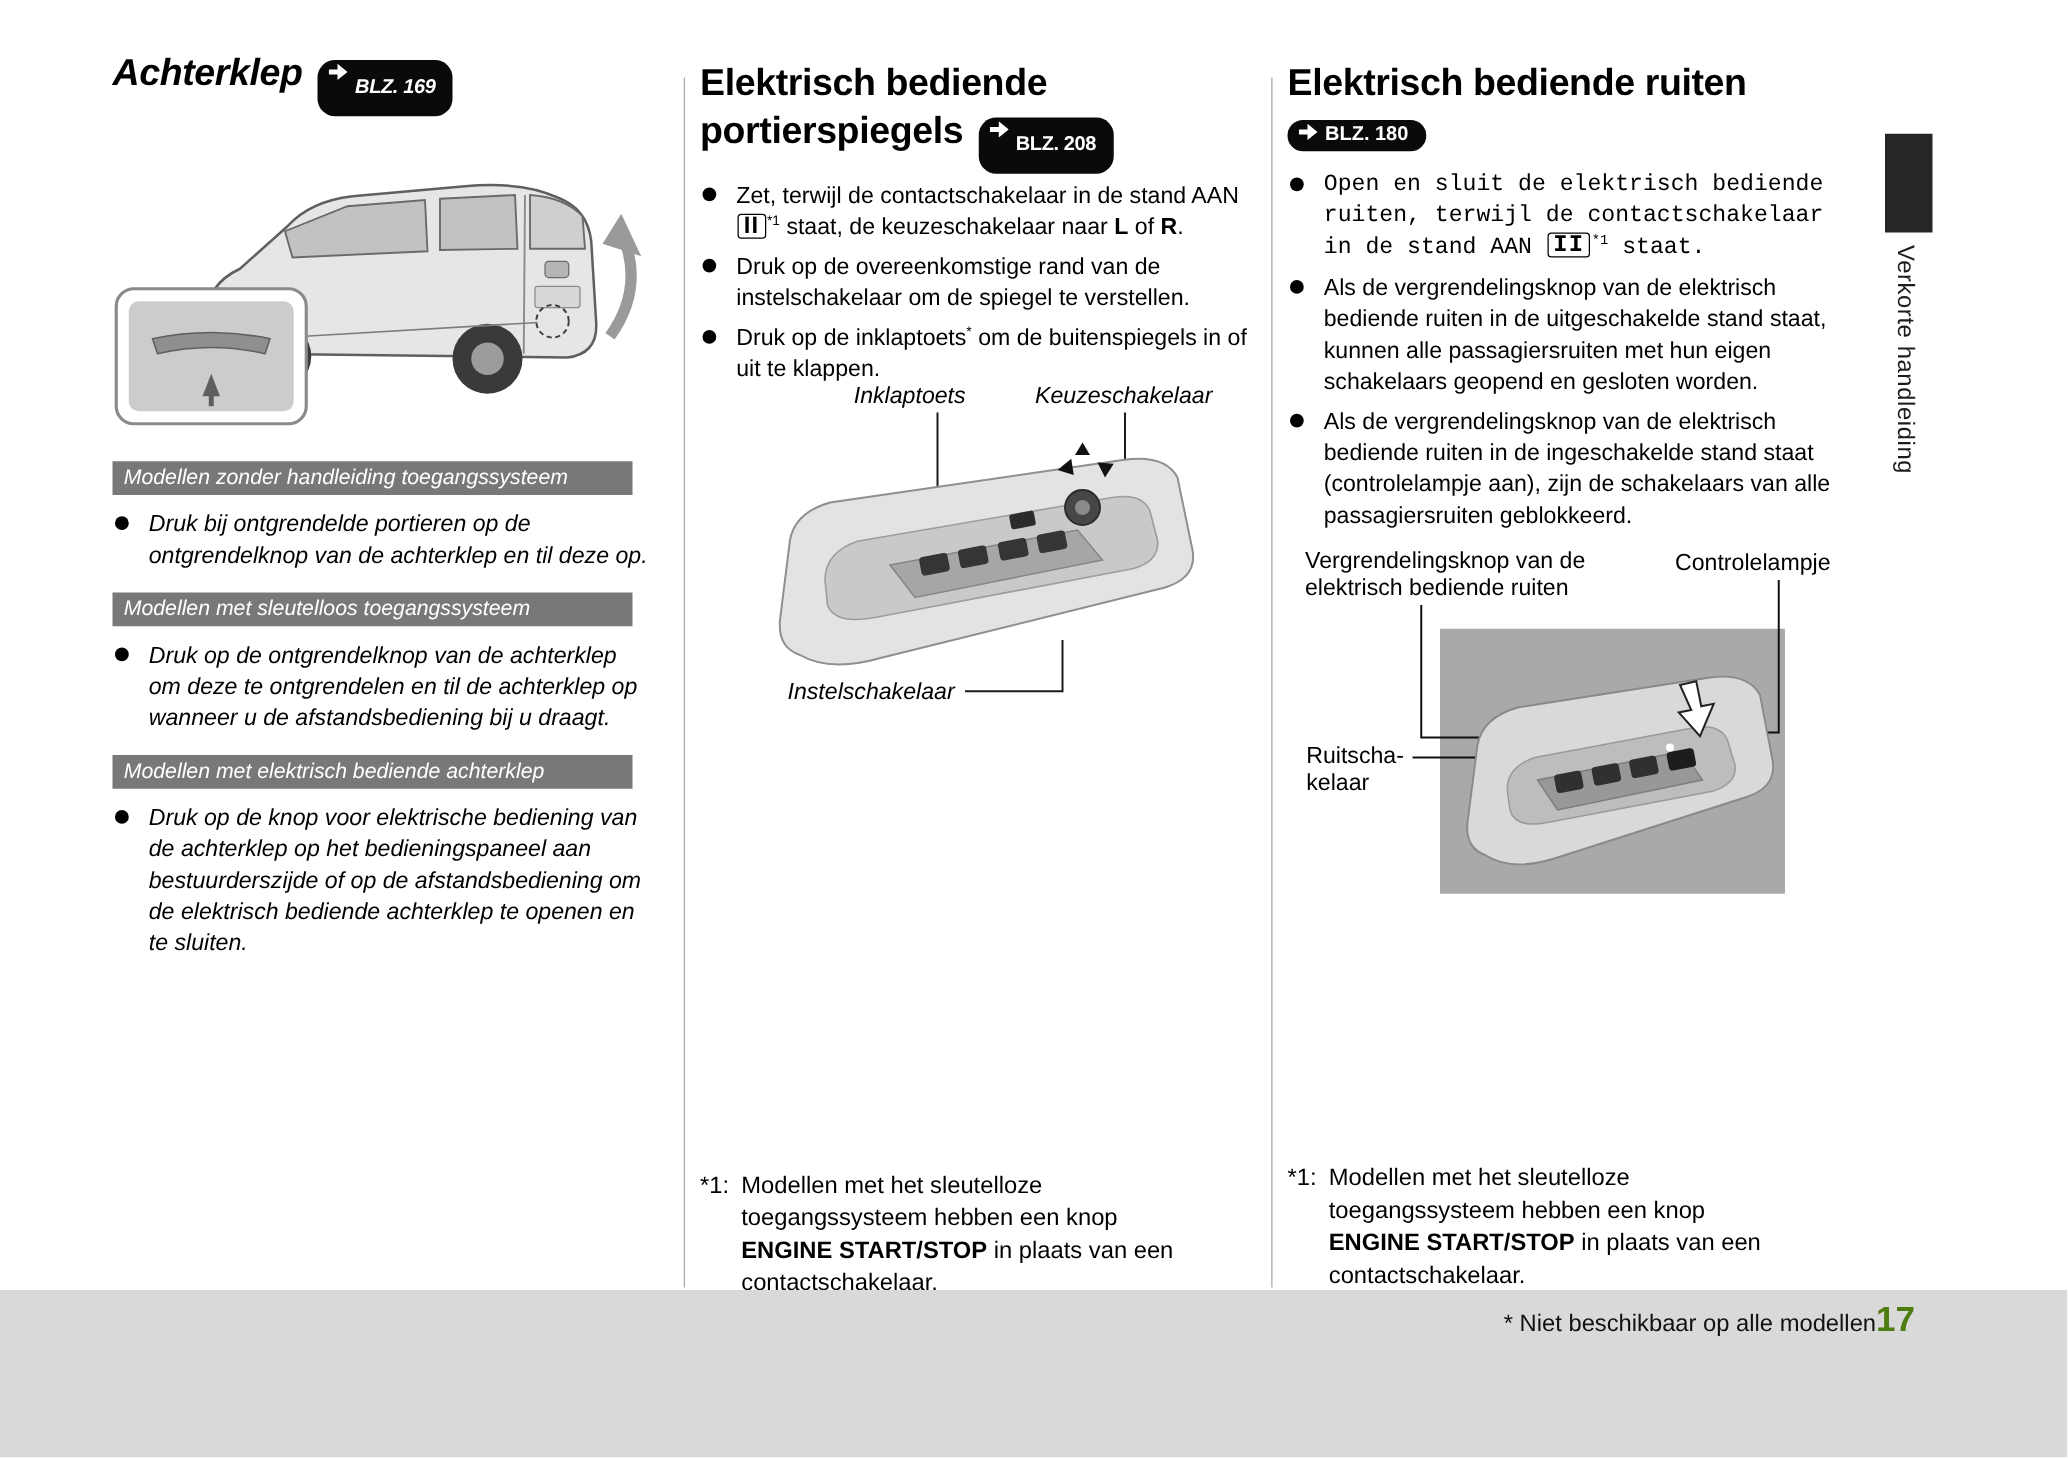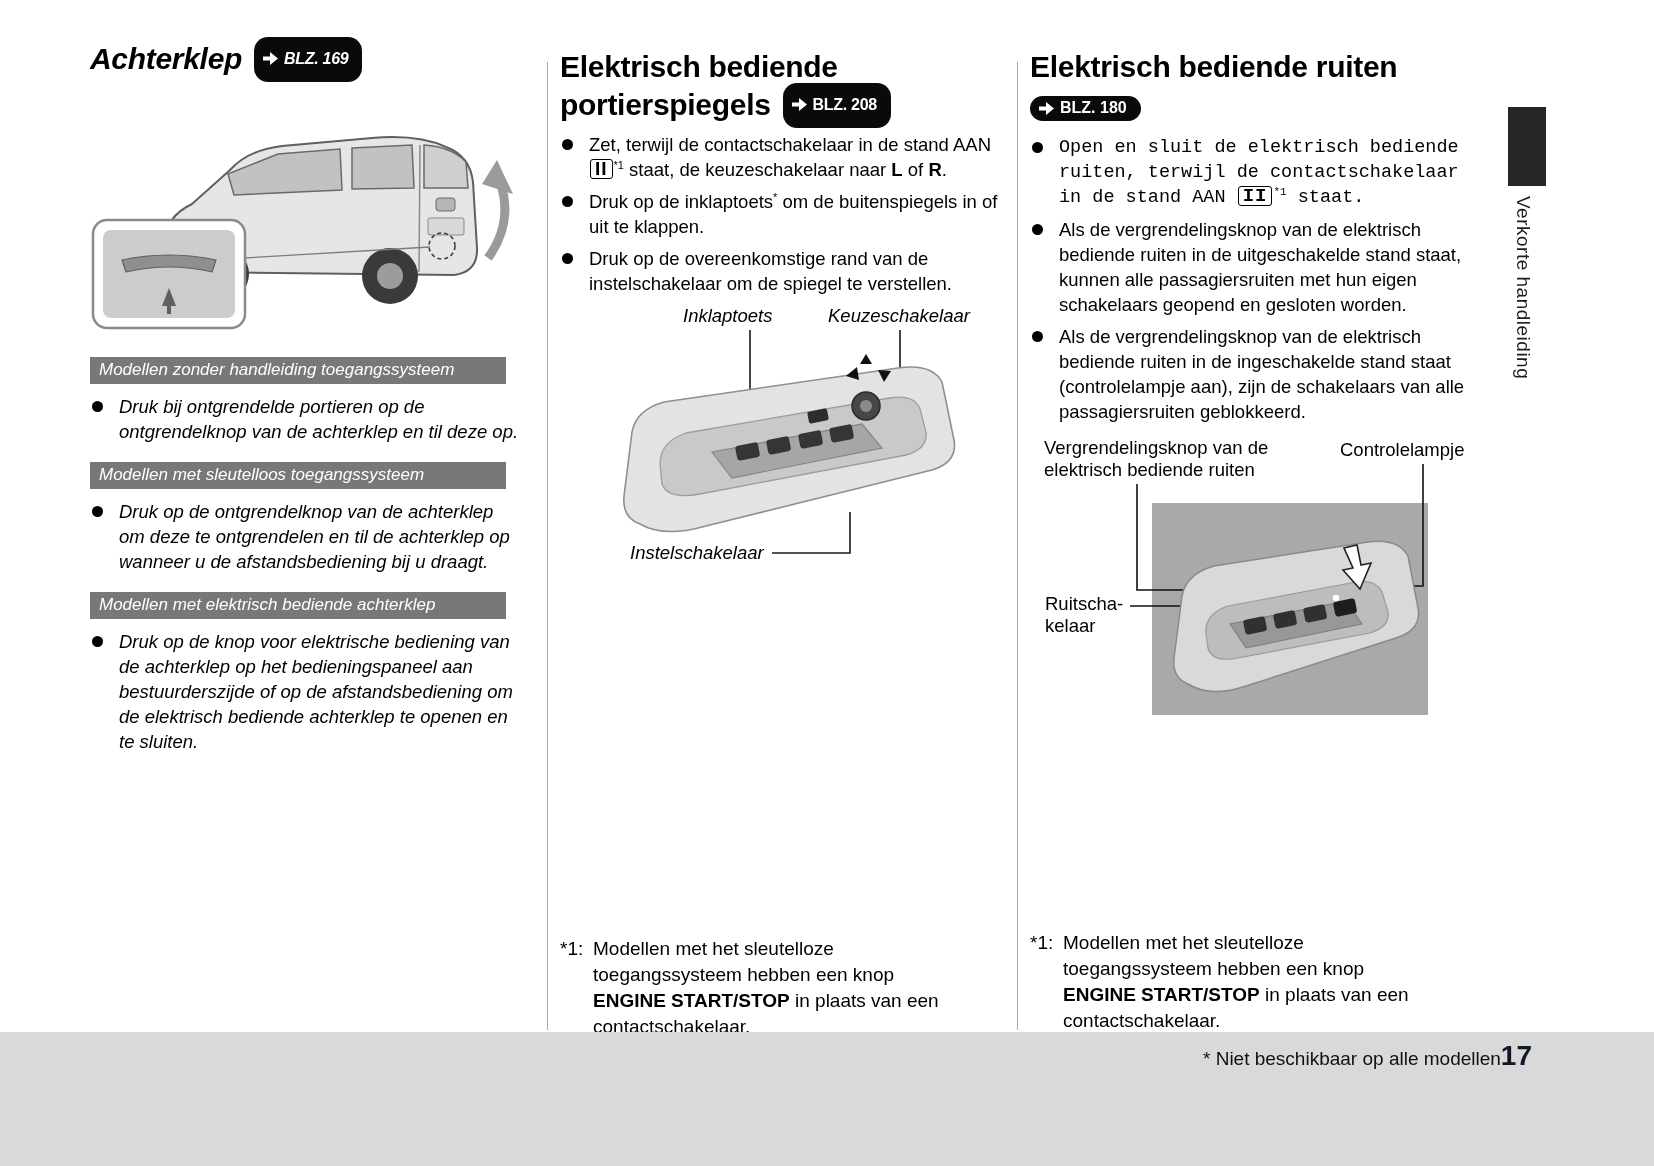--- a/index.html
+++ b/index.html
@@ -11,21 +11,21 @@
   .col { position:absolute; }
   .col1 { left:90px;  top:40px; width:432px;font-style:italic; }
   .col2 { left:560px; top:48px; width:444px; height:1000px; }
   .col3 { left:1030px;top:48px; width:452px; height:1000px; }
   .vline { position:absolute; top:62px; height:968px; width:1px; background:#a8a8a8; }
   .v1 { left:547px; } .v2 { left:1017px; }
 
   h1 { font-size:30px; font-weight:bold; line-height:38px; letter-spacing:-0.3px; }
 
   .badge {
-    display:inline-flex; align-items:center; gap:6px;
+    display:inline-flex; align-items:flex-start; gap:6px;
     background:#0a0a0a; color:#fff; border-radius:14px;
     padding:3px 14px 4px 9px; font-size:16px; font-weight:bold;
     position:relative; top:-4px; margin-left:12px; white-space:nowrap;
   }
   .badge-block { margin-top:10px; }
   .badge-block .badge { margin-left:0; top:0; }
 
   .sec-header {
     background:#787878; color:#ffffff; font-size:17px; line-height:20px;
     padding:3px 9px 4px; margin:18px 0 10px; width:416px;
@@ -51,21 +51,21 @@
   .fig svg { position:absolute; left:0; top:0; }
   .fig-label { position:absolute; font-size:18.5px; line-height:20px; white-space:nowrap; }
 
   .footnote { position:absolute; width:404px; font-size:19px; line-height:26px; padding-left:33px; }
   .fn2 { top:888px; } .fn3 { top:882px; }
   .fn-ref { position:absolute; left:0; }
 
   .footer-strip { position:absolute; left:0; bottom:0; width:1654px; height:134px; background:#d9d9d9; }
   .footer-inner { position:absolute; right:122px; top:8px; display:flex; align-items:baseline; }
   .footer-note { font-size:19px; color:#111; }
-  .page-num { font-size:28px; font-weight:bold; color:#0f172a; }
+  .page-num { font-size:28px; font-weight:bold; color:#4d7c0f; }
 
   .side-tab { position:absolute; left:1508px; top:107px; width:38px; height:79px; background:#262626; }
   .side-label {
     position:absolute; left:1512px; top:196px;
     writing-mode:vertical-rl; font-size:19px; color:#1c1c1c; letter-spacing:0.5px;
   }
 </style>
 </head>
 <body>
 
@@ -127,23 +127,23 @@
       <span>portierspiegels</span><span class="badge">
           <svg width="15" height="13" viewBox="0 0 15 13">
             <path d="M0 4.5 H7 V0 L15 6.5 L7 13 V8.5 H0 Z" fill="#ffffff"></path>
           </svg>
           <span>BLZ. 208</span>
         </span>
     </h1>
 
     <div class="bullet"><span class="dot"></span><span><span>Zet, terwijl de contactschakelaar in de stand AAN </span><span class="keybox">II</span><sup>*1</sup><span> staat, de keuzeschakelaar naar </span><b>L</b><span> of </span><b>R</b><span>.</span></span></div>
 
+    <div class="bullet"><span class="dot"></span><span>Druk op de overeenkomstige rand van de instelschakelaar om de spiegel te verstellen.</span></div>
+
     <div class="bullet"><span class="dot"></span><span><span>Druk op de inklaptoets</span><sup>*</sup><span> om de buitenspiegels in of uit te klappen.</span></span></div>
-
-    <div class="bullet"><span class="dot"></span><span>Druk op de overeenkomstige rand van de instelschakelaar om de spiegel te verstellen.</span></div>
 
     <div class="fig fig2">
       <svg width="440" height="280" viewBox="0 0 440 280">
         <path d="M190,24 L190,96 L236,124" fill="none" stroke="#1a1a1a" stroke-width="1.6"></path>
         <path d="M340,24 L340,78 L312,102" fill="none" stroke="#1a1a1a" stroke-width="1.6"></path>
         <path d="M212,247 L290,247 L290,206" fill="none" stroke="#1a1a1a" stroke-width="1.6"></path>
         <g>
           <path d="M80,218 Q62,212 64,190 L72,126 Q76,104 104,96 L338,62 Q372,57 382,76 L394,134 Q398,156 372,164 L146,220 Q104,232 80,218 Z" fill="#e3e3e3" stroke="#8f8f8f" stroke-width="1.6"></path>
           <path d="M100,158 Q100,136 126,127 L330,92 Q354,88 360,103 L366,126 Q368,143 346,149 L140,188 Q108,194 102,178 Z" fill="#c9c9c9" stroke="#9d9d9d" stroke-width="1.3"></path>
           <path d="M152,146 L302,118 L322,142 L172,172 Z" fill="#a6a6a6" stroke="#858585" stroke-width="1.2"></path>

